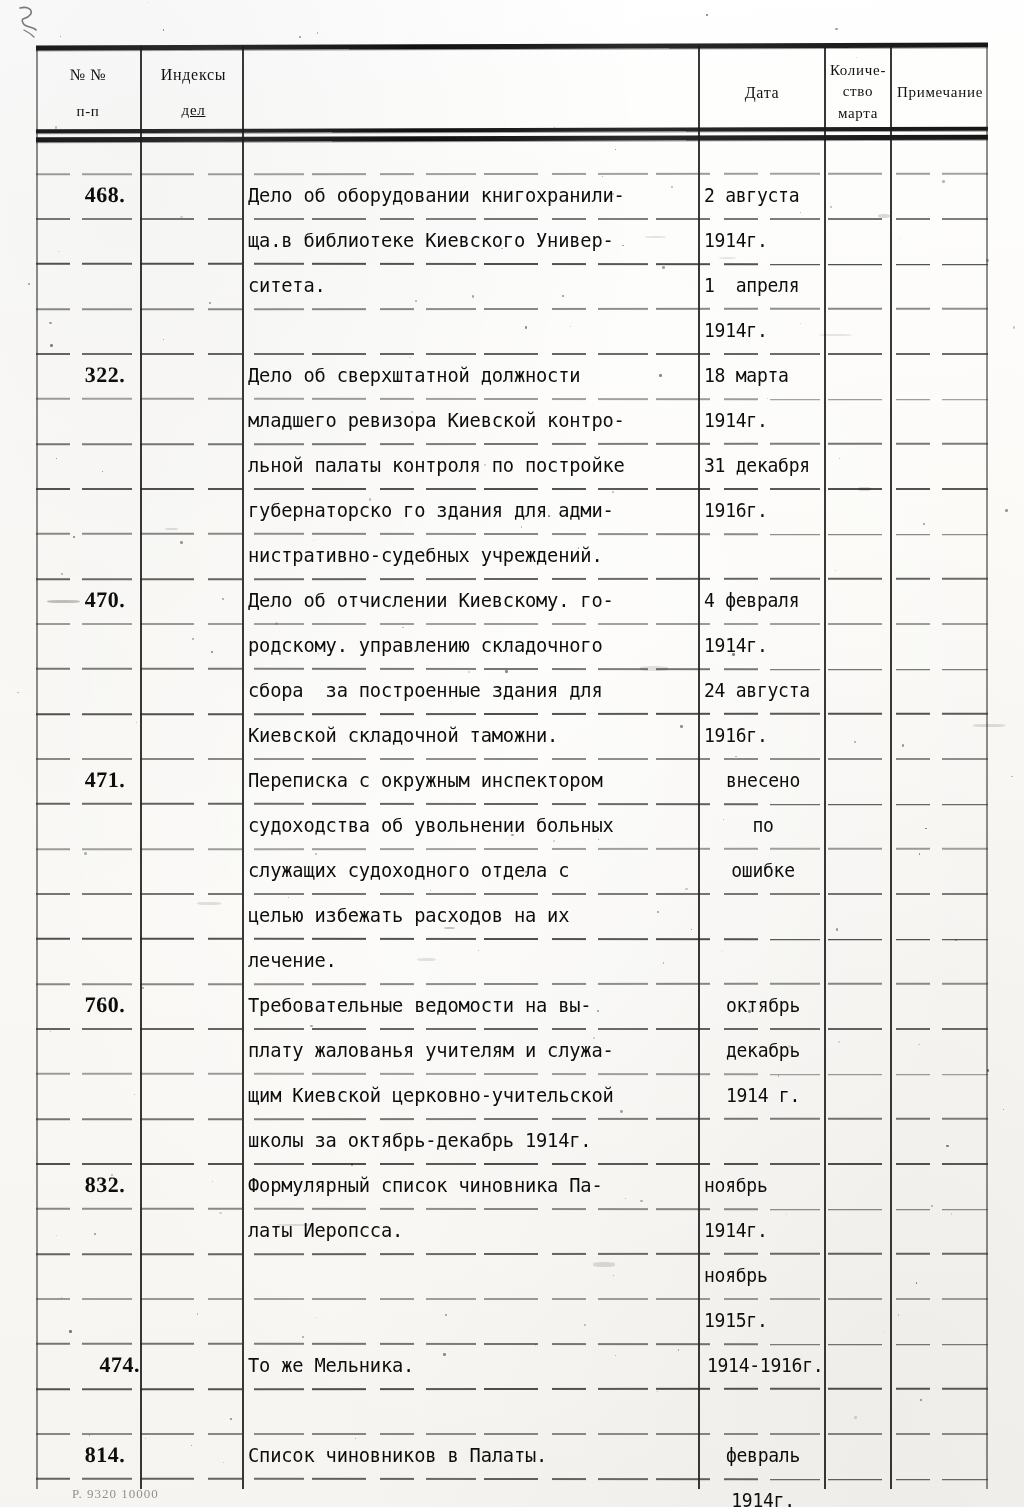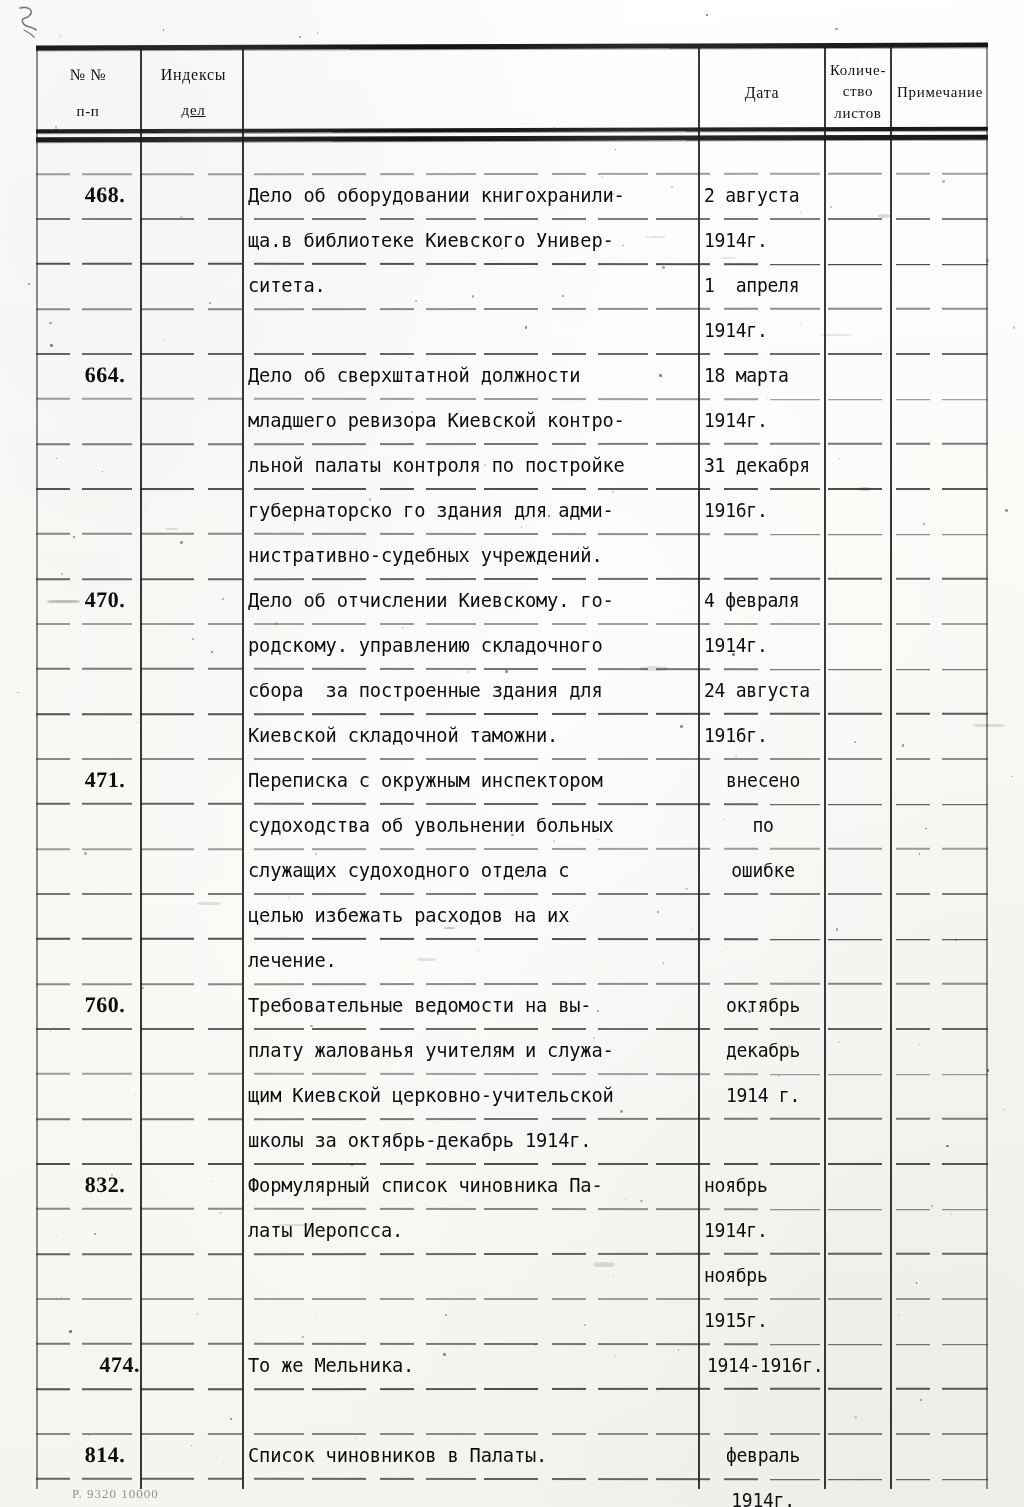--- a/index.html
+++ b/index.html
@@ -133,21 +133,21 @@
     <div class="hcell" style="left:106px;width:103px;top:12px;">
       <div>Индексы</div>
       <div class="sm" style="margin-top:13px;text-decoration:underline;">дел</div>
     </div>
     <div class="hcell" style="left:664px;width:124px;top:30px;">
       <div>Дата</div>
     </div>
     <div class="hcell" style="left:790px;width:64px;top:8px;font-size:15px;">
       <div>Количе-</div>
       <div>ство</div>
-      <div>листов</div>
+      <div>марта</div>
     </div>
     <div class="hcell" style="left:856px;width:96px;top:30px;font-size:15px;text-align:center;">
       <div>Примечание</div>
     </div>
   </div>
 
 <div class="vline" style="left: 104px; top: 2px; height: 1443px;"></div>
     <div class="vline" style="left: 206px; top: 2px; height: 1443px;"></div>
     <div class="vline" style="left: 662px; top: 2px; height: 1443px;"></div>
     <div class="vline" style="left: 788px; top: 2px; height: 1443px;"></div>
@@ -185,21 +185,21 @@
     <div class="hrule" style="top: 1389px; opacity: 0.54; transform: rotate(0deg);"></div>
     <div class="hrule" style="top: 1434px; opacity: 0.72; transform: rotate(0.045deg);"></div>
     <div class="cell num" style="left: 34px; top: 138px; width: 70px; text-align: center; transform: rotate(-0.3deg);">468.</div>
     <div class="cell title-line" style="left: 212px; top: 140px; width: 448px;">Дело об оборудовании книгохранили-</div>
     <div class="cell title-line" style="left: 212px; top: 185px; width: 448px;">ща.в библиотеке Киевского Универ-</div>
     <div class="cell title-line" style="left: 212px; top: 230px; width: 448px;">ситета.</div>
     <div class="cell date-line" style="left: 668px; top: 140px; width: 118px;">2 августа</div>
     <div class="cell date-line" style="left: 668px; top: 185px; width: 118px;">1914г.</div>
     <div class="cell date-line" style="left: 668px; top: 230px; width: 118px;">1  апреля</div>
     <div class="cell date-line" style="left: 668px; top: 275px; width: 118px;">1914г.</div>
-    <div class="cell num" style="left: 34px; top: 318px; width: 70px; text-align: center; transform: rotate(-0.3deg);">664.</div>
+    <div class="cell num" style="left: 34px; top: 318px; width: 70px; text-align: center; transform: rotate(-0.3deg);">322.</div>
     <div class="cell title-line" style="left: 212px; top: 320px; width: 448px;">Дело об сверхштатной должности</div>
     <div class="cell title-line" style="left: 212px; top: 365px; width: 448px;">младшего ревизора Киевской контро-</div>
     <div class="cell title-line" style="left: 212px; top: 410px; width: 448px;">льной палаты контроля по постройке</div>
     <div class="cell title-line" style="left: 212px; top: 455px; width: 448px;">губернаторско го здания для адми-</div>
     <div class="cell title-line" style="left: 212px; top: 500px; width: 448px;">нистративно-судебных учреждений.</div>
     <div class="cell date-line" style="left: 668px; top: 320px; width: 118px;">18 марта</div>
     <div class="cell date-line" style="left: 668px; top: 365px; width: 118px;">1914г.</div>
     <div class="cell date-line" style="left: 668px; top: 410px; width: 118px;">31 декабря</div>
     <div class="cell date-line" style="left: 668px; top: 455px; width: 118px;">1916г.</div>
     <div class="cell num" style="left: 34px; top: 543px; width: 70px; text-align: center; transform: rotate(-0.3deg);">470.</div>

